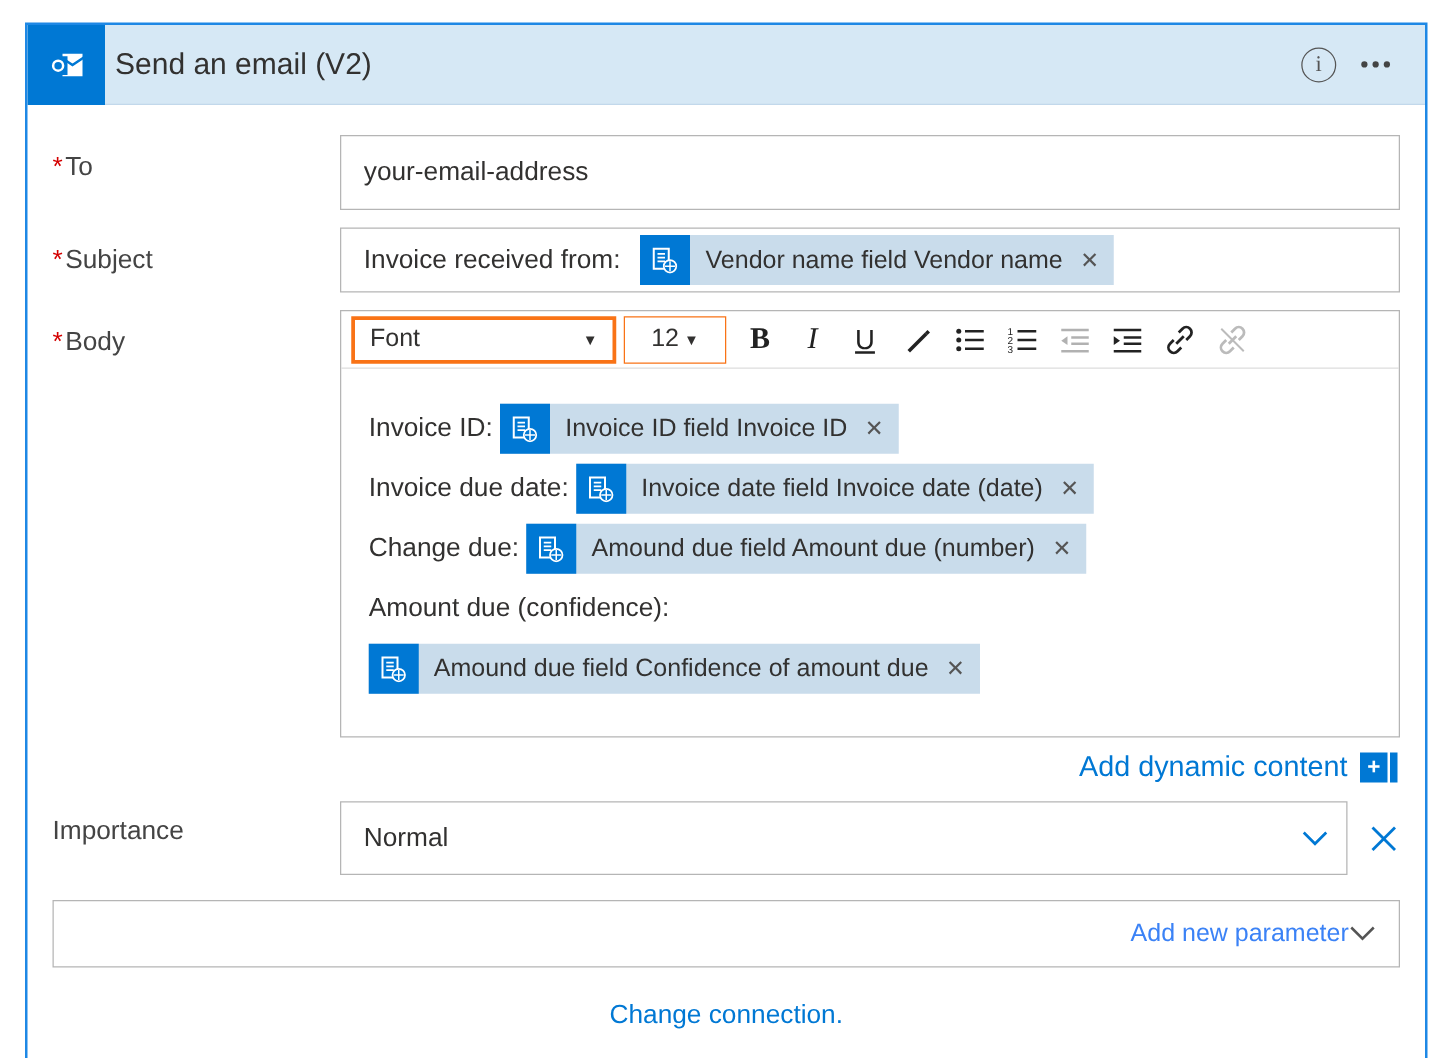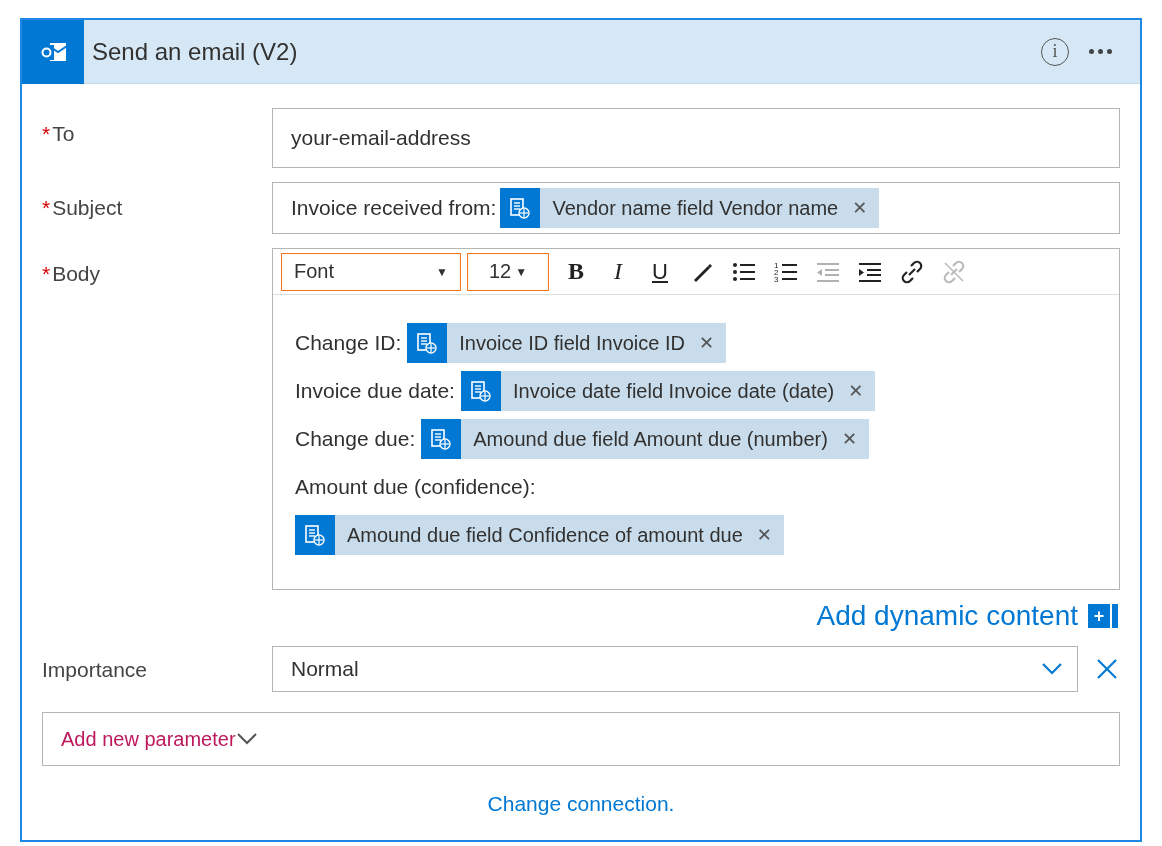--- a/index.html
+++ b/index.html
@@ -90,21 +90,21 @@
     font-family: inherit;
     color: #323130;
   }
   .subject-box {
     border: 1px solid #b5b5b5;
     min-height: 52px;
     display: flex;
     align-items: center;
     padding: 4px 18px;
     flex-wrap: wrap;
-    gap: 4px;
+    gap: 16px;
     font-size: 21px;
   }
   .token {
     display: inline-flex;
     align-items: center;
     background: #c9dceb;
     height: 40px;
     padding-right: 12px;
     font-size: 20px;
     color: #323130;
@@ -132,23 +132,23 @@
     display: flex;
     align-items: center;
     height: 46px;
     border-bottom: 1px solid #ddd;
     padding: 0 8px;
   }
   .tb-font {
     display: flex;
     align-items: center;
     justify-content: space-between;
-    width: 180px;
+    width: 212px;
     height: 38px;
-    border: 1px solid #f97316;
+    border: 3px solid #f97316;
     padding: 0 12px;
     font-size: 20px;
     margin-right: 6px;
     cursor: pointer;
   }
   .tb-size {
     display: flex;
     align-items: center;
     justify-content: center;
     gap: 4px;
@@ -187,21 +187,21 @@
   .add-dyn-row {
     display: flex;
     justify-content: flex-end;
     align-items: center;
     gap: 10px;
     margin-top: 10px;
     padding-right: 2px;
   }
   .add-dyn-link {
     color: #0078d4;
-    font-size: 28px;
+    font-size: 23px;
     cursor: pointer;
   }
   .plus-box {
     width: 22px;
     height: 24px;
     background: #0078d4;
     color: #fff;
     display: flex;
     align-items: center;
     justify-content: center;
@@ -212,21 +212,21 @@
   .plus-bar {
     width: 6px;
     height: 24px;
     background: #0078d4;
   }
   .select-box {
     display: flex;
     align-items: center;
     justify-content: space-between;
     border: 1px solid #b5b5b5;
-    height: 46px;
+    height: 59px;
     padding: 0 14px 0 18px;
     font-size: 21px;
     cursor: pointer;
   }
   .importance-row .field-col {
     display: flex;
     align-items: center;
     gap: 16px;
   }
   .importance-row .select-box {
@@ -235,26 +235,26 @@
   .x-close {
     color: #0078d4;
     font-size: 30px;
     cursor: pointer;
     line-height: 1;
   }
   .param-select {
     margin-top: 20px;
     display: flex;
     align-items: center;
-    justify-content: flex-start;
+    justify-content: flex-end;
     border: 1px solid #b5b5b5;
     height: 54px;
     padding: 14px 18px;
     font-size: 20px;
-    color: #be185d;
+    color: #3b82f6;
     cursor: pointer;
   }
   .param-select .chev {
     color: #444;
   }
   .change-conn {
     text-align: center;
     margin-top: 26px;
     color: #0078d4;
     font-size: 21px;
@@ -405,21 +405,21 @@
                   <path d="M9 15 L15 9" stroke="#222" stroke-width="2.2" fill="none"></path>
                   <path d="M11 6 L14 3 a4 4 0 0 1 6 6 L17 12" stroke="#222" stroke-width="2.2" fill="none"></path>
                   <path d="M13 18 L10 21 a4 4 0 0 1 -6 -6 L7 12" stroke="#222" stroke-width="2.2" fill="none"></path>
                   <line x1="3" y1="3" x2="21" y2="21" stroke="#222" stroke-width="1.6"></line>
                 </svg>
             </div>
           </div>
 
           <div class="editor-content">
             <div class="body-line">
-              <span>Change ID: </span>
+              <span>Invoice ID: </span>
               <span class="token">
                 <span class="token-icon">
                     <svg width="22" height="22" viewBox="0 0 22 22">
                       <rect x="2" y="2" width="12" height="16" fill="none" stroke="#fff" stroke-width="1.6"></rect>
                       <line x1="5" y1="6" x2="11" y2="6" stroke="#fff" stroke-width="1.4"></line>
                       <line x1="5" y1="9" x2="11" y2="9" stroke="#fff" stroke-width="1.4"></line>
                       <line x1="5" y1="12" x2="11" y2="12" stroke="#fff" stroke-width="1.4"></line>
                       <circle cx="15" cy="16" r="5" fill="#0078d4" stroke="#fff" stroke-width="1.4"></circle>
                       <line x1="11" y1="16" x2="19" y2="16" stroke="#fff" stroke-width="1.2"></line>
                       <line x1="15" y1="12" x2="15" y2="20" stroke="#fff" stroke-width="1.2"></line>

